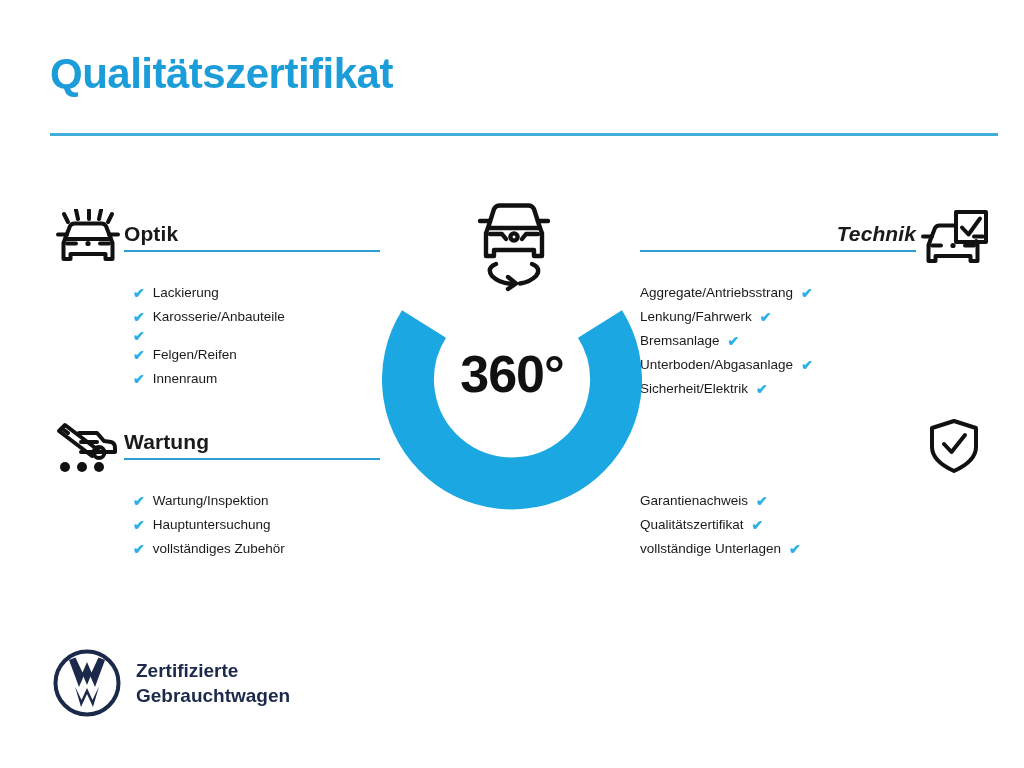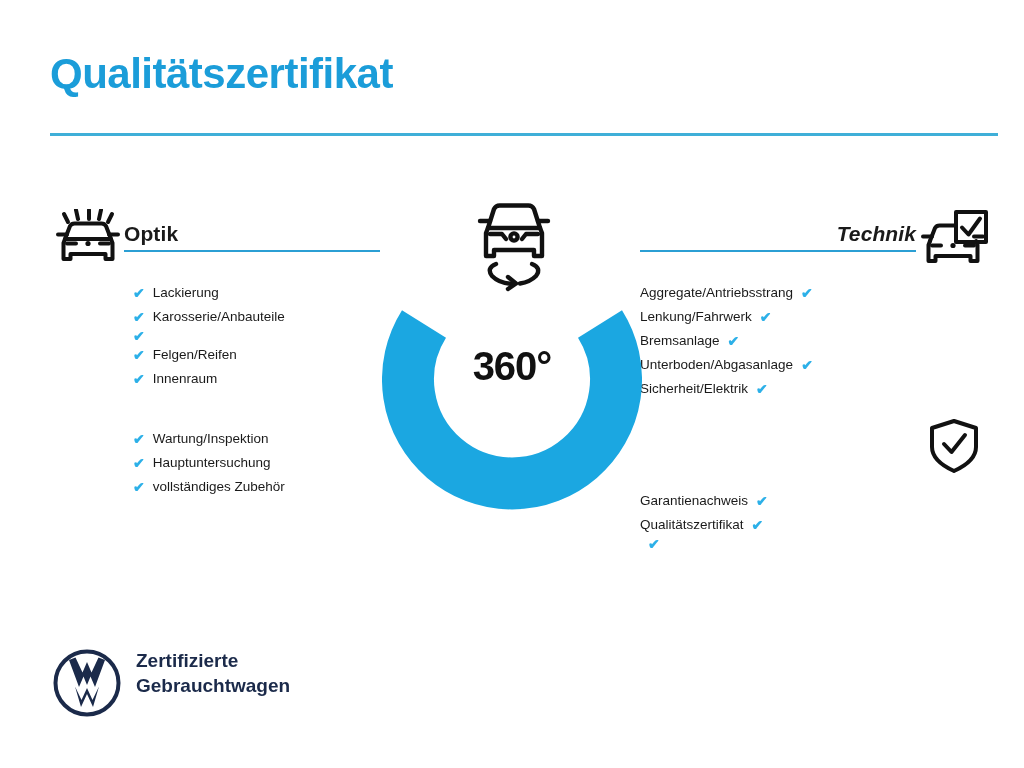--- a/index.html
+++ b/index.html
@@ -136,33 +136,33 @@
     top: 0px;
     width: 100px;
     height: 96px;
   }
   .badge-360 {
     position: absolute;
     left: 0;
     top: 148px;
     width: 280px;
     text-align: center;
-    font-size: 40px;
+    font-size: 52px;
     font-weight: bold;
     color: #111111;
     letter-spacing: -1px;
   }
 
   
   .footer-logo {
     position: absolute;
     left: 52px;
     top: 648px;
     display: flex;
-    align-items: flex-start;
+    align-items: center;
   }
   .vw-mark { width: 70px; height: 70px; flex: 0 0 70px; }
   .vw-text {
     margin-left: 14px;
     font-size: 19px;
     font-weight: bold;
     color: #1B2A4A;
     line-height: 1.32;
   }
 </style>
@@ -218,20 +218,42 @@
           <span>Felgen/Reifen</span>
         </li>
       <li>
           <span class="tick">✔</span>
           <span>Innenraum</span>
         </li>
     </ul>
   </div>
 
   <div class="section sec-wartung">
+    <div class="sec-head">
+      <div class="sec-icon">
+        <svg width="70" height="58" viewBox="0 0 70 58">
+          <g stroke="#111" stroke-width="4" fill="none" stroke-linejoin="round" stroke-linecap="round">
+            <path d="M8 14 L14 8 L47 33 L41 39 Z"></path>
+            <line x1="13" y1="13" x2="17" y2="16"></line>
+            <path d="M28 16 L46 16 L53 24 L60 25 Q64 26 64 31 L64 35 L30 35"></path>
+            <line x1="30" y1="25" x2="46" y2="25"></line>
+          </g>
+          <circle cx="48" cy="35.5" r="5.5" fill="none" stroke="#111" stroke-width="4"></circle>
+          <g fill="#111">
+            <circle cx="14" cy="50" r="5"></circle>
+            <circle cx="31" cy="50" r="5"></circle>
+            <circle cx="48" cy="50" r="5"></circle>
+          </g>
+        </svg>
+      </div>
+      <div class="sec-title-wrap">
+        <div class="sec-title">Wartung</div>
+        <div class="sec-underline"></div>
+      </div>
+    </div>
     <ul class="sec-list">
       <li>
           <span class="tick">✔</span>
           <span>Wartung/Inspektion</span>
         </li>
       <li>
           <span class="tick">✔</span>
           <span>Hauptuntersuchung</span>
         </li>
       <li>
@@ -302,20 +324,21 @@
       <li>
           <span class="tick">✔</span>
           <span>Garantienachweis</span>
         </li>
       <li>
           <span class="tick">✔</span>
           <span>Qualitätszertifikat</span>
         </li>
       <li>
           <span class="tick">✔</span>
+          <span>vollständige Unterlagen</span>
         </li>
     </ul>
   </div>
 
   <div class="badge">
 
     <svg class="badge-ring" viewBox="0 0 260 260">
       <defs>
         <path id="arcPath" d="M 40.5 176 A 101.5 101.5 0 1 0 219.5 176" fill="none"></path>
       </defs>

